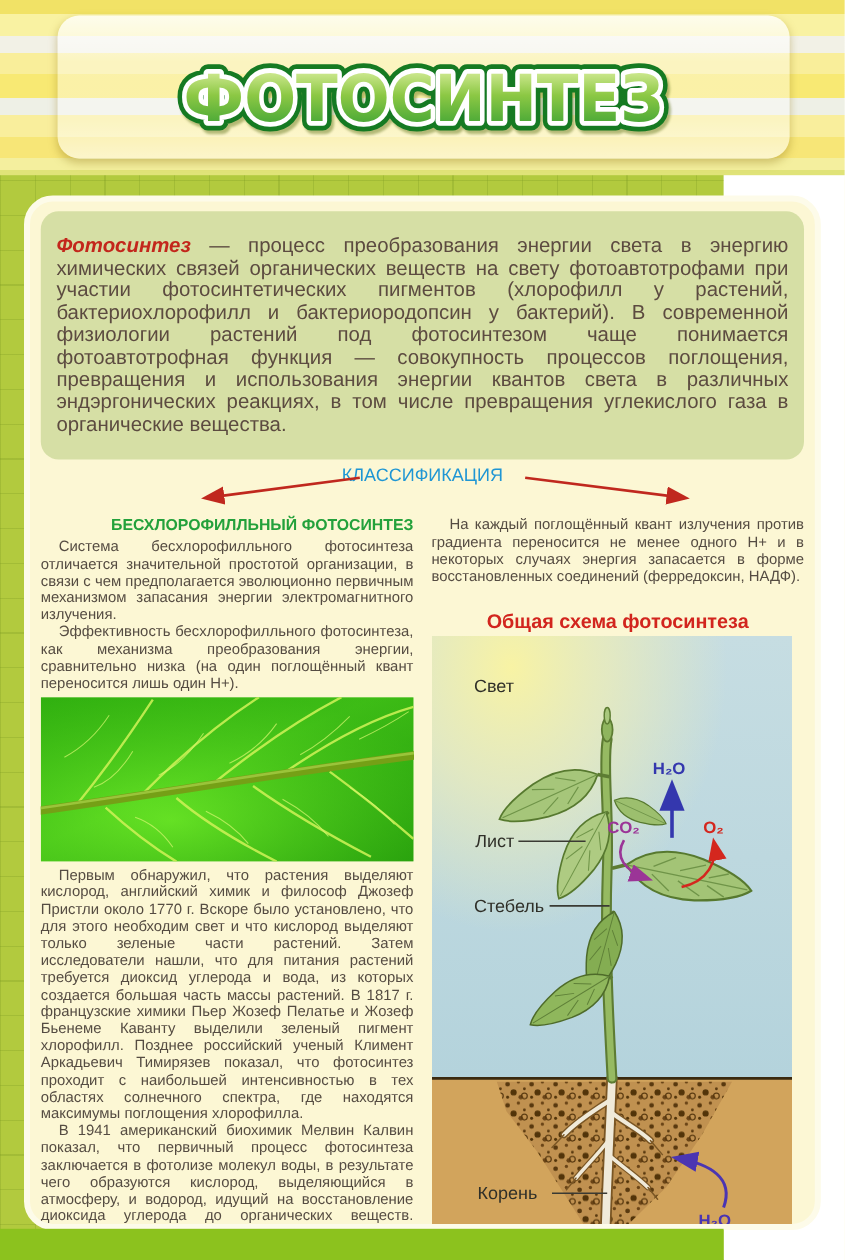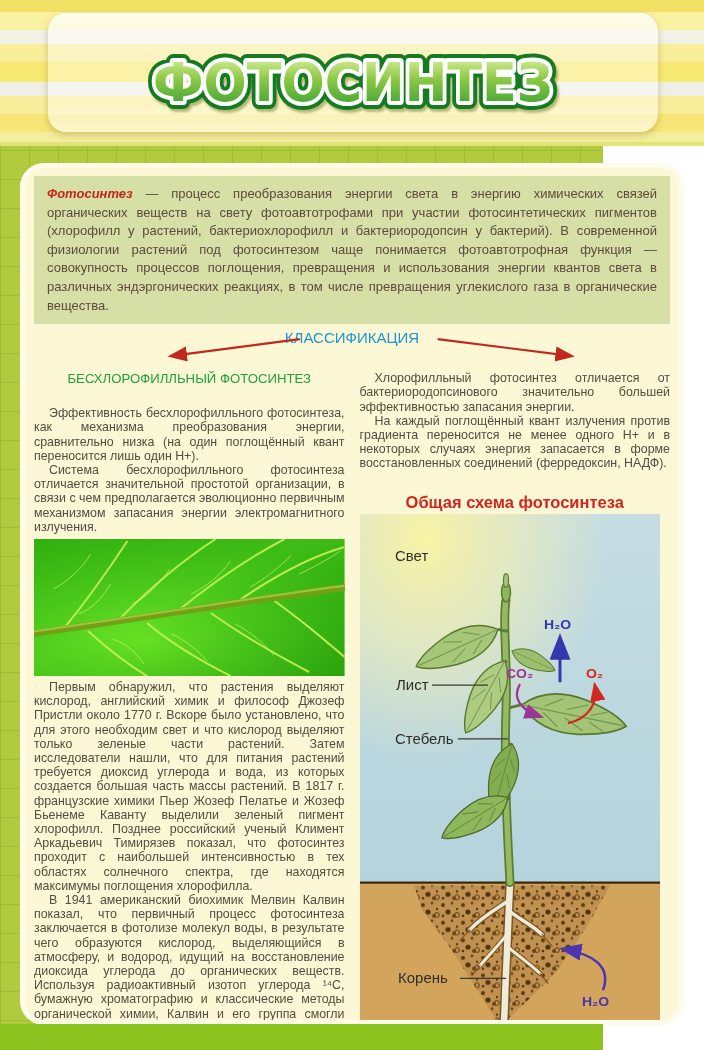--- a/index.html
+++ b/index.html
@@ -18,29 +18,29 @@
       #f7e677 114px 132px,#f4ef9e 132px 142px,#e0e378 142px 146px);}
   .title-panel{position:absolute;left:48px;top:13px;width:610px;height:119px;border-radius:18px;
     background:linear-gradient(180deg,rgba(255,255,255,.8),rgba(255,255,255,.38) 32%,rgba(255,255,255,.36) 72%,rgba(255,255,255,.62));
     box-shadow:0 3px 7px rgba(150,125,30,.4);}
   .title-svg{position:absolute;left:0;top:0;width:100%;height:100%;
     filter:drop-shadow(2px 3px 1px rgba(90,110,20,.45));}
   .title-svg text{font-family:"DejaVu Sans","Liberation Sans",sans-serif;font-weight:bold;}
   
   .content-panel{position:absolute;left:20px;top:163px;width:664px;height:862px;box-sizing:border-box;
     background:#fcf7d4;border:5px solid #fdfbe9;border-radius:24px;overflow:hidden;padding:8px 9px 0 9px;}
-  .intro-box{background:#d6dfa5;border-radius:1px;padding:9px 13px;color:#5c4b40;
-    font-size:13px;line-height:18.6px;text-align:justify;}
+  .intro-box{background:#d6dfa5;border-radius:15px;padding:20px 13px;color:#5c4b40;
+    font-size:17px;line-height:18.6px;text-align:justify;}
   .intro-term{color:#c3271c;font-weight:bold;font-style:italic;}
   .classification{position:relative;height:44px;margin-top:3px;}
   .classification-label{text-align:center;color:#1f96d4;font-weight:normal;font-size:15px;padding-top:2px;}
   .class-arrows{position:absolute;left:0;top:0;width:100%;height:44px;}
   .columns{display:flex;gap:15px;}
   .col{flex:1;min-width:0;}
-  .col-heading{text-align:center;color:#23a13b;font-weight:normal;font-size:13.2px;margin:0 0 20px 0;}
+  .col-heading{text-align:right;color:#23a13b;font-weight:bold;font-size:13.2px;margin:0 0 3px 0;}
   .body-text{color:#554c42;font-size:12.4px;line-height:14.2px;text-align:justify;margin:0;}
   .body-text p{margin:0;text-indent:15px;}
   .leaf-photo{display:block;width:100%;height:137px;margin:5px 0 4px 0;}
   .scheme-title{text-align:center;color:#d2251e;font-weight:bold;font-size:16.5px;margin:22px 0 2px 0;}
   .diagram-svg{display:block;width:300px;height:528px;margin:2px 0 0 0;}
   .diagram-svg text{font-family:"Liberation Sans",sans-serif;}
   .dg-label{font-size:15px;fill:#2f2f28;}
   .dg-chem{font-size:14px;font-weight:bold;font-family:"DejaVu Sans","Liberation Sans",sans-serif;}
 </style>
 </head>
@@ -82,22 +82,22 @@
         <path d="M410,12 L545,29" stroke="#c0281e" stroke-width="2.2" fill="none" marker-end="url(#arrRed)"></path>
       </svg>
       <div class="classification-label">КЛАССИФИКАЦИЯ</div>
     </div>
 
     <div class="columns">
 
       <div class="col">
         <div class="col-heading">БЕСХЛОРОФИЛЛЬНЫЙ ФОТОСИНТЕЗ</div>
         <div class="body-text">
+          <p>Система бесхлорофилльного фотосинтеза отличается значительной простотой организации, в связи с чем предполагается эволюционно первичным механизмом запасания энергии электромагнитного излучения.</p>
           <p>Эффективность бесхлорофилльного фотосинтеза, как механизма преобразования энергии, сравнительно низка (на один поглощённый квант переносится лишь один Н+).</p>
-          <p>Система бесхлорофилльного фотосинтеза отличается значительной простотой организации, в связи с чем предполагается эволюционно первичным механизмом запасания энергии электромагнитного излучения.</p>
         </div>
 
         <svg class="leaf-photo" viewBox="0 0 316 137" preserveAspectRatio="none">
           <defs>
             <linearGradient id="leafBg" x1="0" y1="0" x2="1" y2="1">
               <stop offset="0" stop-color="#3cc414"></stop>
               <stop offset="0.45" stop-color="#4fd61d"></stop>
               <stop offset="1" stop-color="#2aa80e"></stop>
             </linearGradient>
             <radialGradient id="leafGlow" cx="0.35" cy="0.75" r="0.8">
@@ -136,21 +136,20 @@
         <div class="body-text">
           <p>Первым обнаружил, что растения выделяют кислород, английский химик и философ Джозеф Пристли около 1770 г. Вскоре было установлено, что для этого необходим свет и что кислород выделяют только зеленые части растений. Затем исследователи нашли, что для питания растений требуется диоксид углерода и вода, из которых создается большая часть массы растений. В 1817 г. французские химики Пьер Жозеф Пелатье и Жозеф Бьенеме Каванту выделили зеленый пигмент хлорофилл. Позднее российский ученый Климент Аркадьевич Тимирязев показал, что фотосинтез проходит с наибольшей интенсивностью в тех областях солнечного спектра, где находятся максимумы поглощения хлорофилла.</p>
           <p>В 1941 американский биохимик Мелвин Калвин показал, что первичный процесс фотосинтеза заключается в фотолизе молекул воды, в результате чего образуются кислород, выделяющийся в атмосферу, и водород, идущий на восстановление диоксида углерода до органических веществ. Используя радиоактивный изотоп углерода ¹⁴С, бумажную хроматографию и классические методы органической химии, Калвин и его группа смогли проследить биосинтетические пути фотохимических процессов. К 1956 г. стал ясным полный путь превращения углерода при фотосинтезе. За исследования в области ассимиляции диоксида углерода в растениях Калвин был удостоен в 1961 г. Нобелевской премии по химии.</p>
 
         </div>
 
       </div>
 
       <div class="col">
         <div class="body-text">
-          <p>Хлорофилльный фотосинтез отличается от бактериородопсинового значительно большей эффективностью запасания энергии.</p>
           <p>На каждый поглощённый квант излучения против градиента переносится не менее одного Н+ и в некоторых случаях энергия запасается в форме восстановленных соединений (ферредоксин, НАДФ).</p>
         </div>
 
         <div class="scheme-title">Общая схема фотосинтеза</div>
 
         <svg class="diagram-svg" viewBox="0 0 300 540" preserveAspectRatio="none">
           <defs>
             <linearGradient id="skyGrad" x1="0" y1="0" x2="0" y2="1">
               <stop offset="0" stop-color="#c6dde2"></stop>
               <stop offset="1" stop-color="#b4d3dc"></stop>

